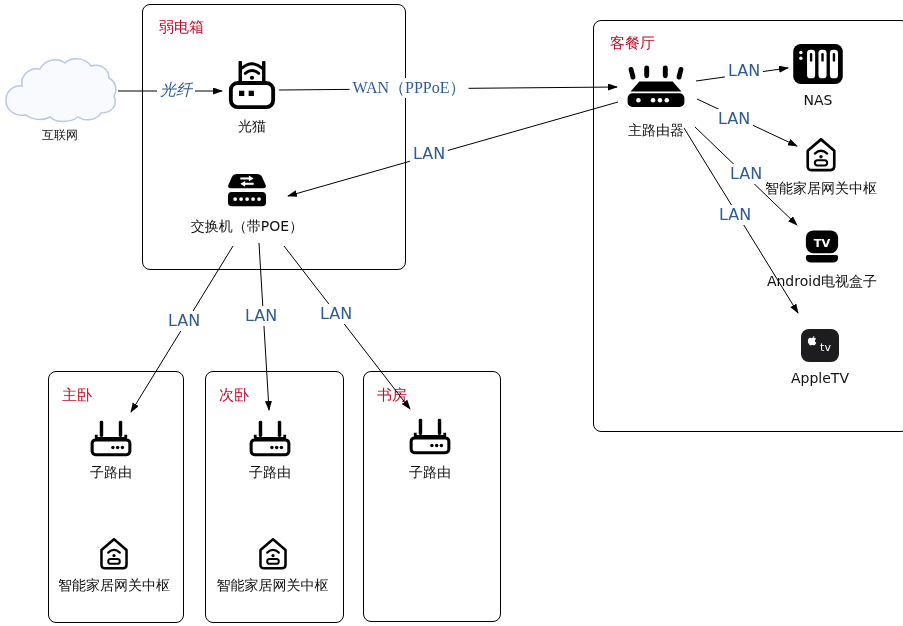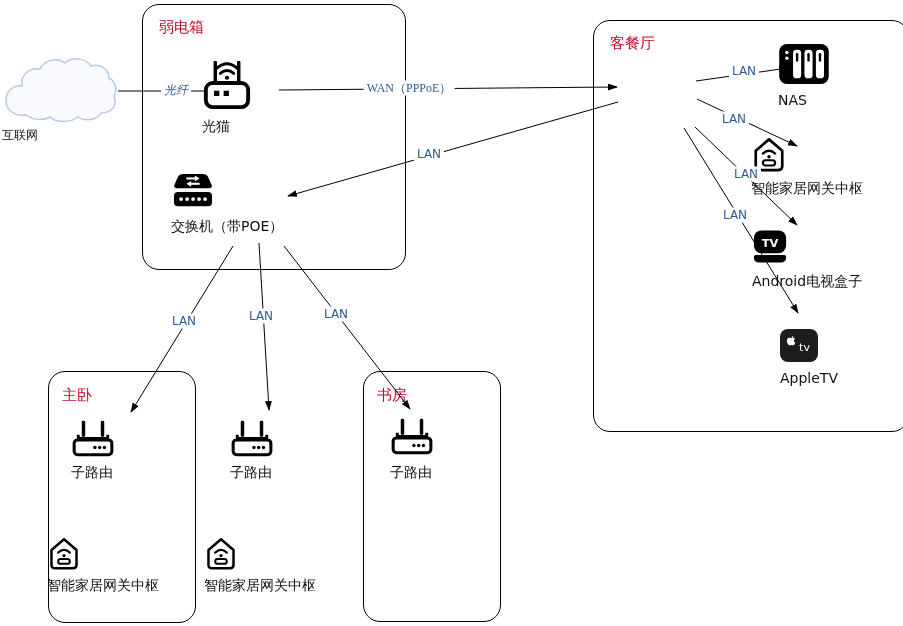--- a/index.html
+++ b/index.html
@@ -8,49 +8,52 @@
     --cloud-stroke:#B6C8E2;
     --cloud-fill:#F8FAFD;
     --line-black:#000000;
   }
   html,body{margin:0;padding:0;background:#fff;}
   .canvas{
     position:relative;width:903px;height:626px;background:#fff;
     font-family:"DejaVu Sans","Liberation Sans",sans-serif;
     overflow:hidden;color:#1a1a1a;
   }
-  .zone{position:absolute;border:1px solid #000;border-radius:17px;background:transparent;}
+  .zone{position:absolute;border:1px solid #000;border-radius:8px;background:transparent;}
   .zone-title{position:absolute;left:16px;top:13px;font-size:15px;color:var(--accent-red);white-space:nowrap;}
   .overlay{position:absolute;left:0;top:0;width:903px;height:626px;pointer-events:none;}
   .edge{stroke:var(--line-black);stroke-width:1;fill:none;}
   #arrowhead path{fill:var(--line-black);}
-  .node{position:absolute;display:flex;flex-direction:column;align-items:flex-start;text-align:center;}
+  .node{position:absolute;display:flex;flex-direction:column;align-items:center;text-align:center;}
   .node-label{font-size:14px;margin-top:8px;white-space:nowrap;color:#111;}
   .edge-label{
     position:absolute;transform:translate(-50%,-50%);
-    font-size:12px;color:var(--link-blue);background:#fff;
+    font-size:16px;color:var(--link-blue);background:#fff;
     padding:0 3px;white-space:nowrap;line-height:1.25;
   }
   .cloud-path{fill:var(--cloud-fill);stroke:var(--cloud-stroke);stroke-width:1.5;}
   svg.icon{display:block;}
   svg.icon text{font-family:"DejaVu Sans","Liberation Sans",sans-serif;}
 </style>
 </head>
 <body>
 
 <div class="canvas">
 
   <div class="zone" style="left:142px;top:4px;width:262px;height:264px;">
     <span class="zone-title">弱电箱</span>
   </div>
   <div class="zone" style="left:593px;top:20px;width:304px;height:410px;padding-left:10px;">
     <span class="zone-title">客餐厅</span>
   </div>
-  <div class="zone" style="left:48px;top:371px;width:134px;height:250px;padding-left:12px;">
+  <div class="zone" style="left:48px;top:371px;width:134px;height:250px;">
     <span class="zone-title" style="left:13px;top:14px;">主卧</span>
+  </div>
+  <div class="zone" style="left:205px;top:371px;width:137px;height:250px;">
+    <span class="zone-title" style="left:13px;top:14px;">次卧</span>
   </div>
   <div class="zone" style="left:363px;top:371px;width:136px;height:249px;">
     <span class="zone-title" style="left:13px;top:14px;">书房</span>
   </div>
 
   <svg class="overlay" viewBox="0 0 903 626">
     <defs>
       <marker id="arrowhead" markerWidth="10" markerHeight="8" refX="9" refY="3.5" orient="auto" markerUnits="userSpaceOnUse">
         <path d="M0,0 L10,3.5 L0,7 Z"></path>
       </marker>
@@ -98,20 +101,35 @@
       <rect x="3" y="21" width="40" height="15" rx="4" fill="#000"></rect>
       <circle cx="10.5" cy="28.5" r="2" fill="#fff"></circle>
       <circle cx="16.8" cy="28.5" r="2" fill="#fff"></circle>
       <circle cx="23.1" cy="28.5" r="2" fill="#fff"></circle>
       <circle cx="29.4" cy="28.5" r="2" fill="#fff"></circle>
       <circle cx="35.7" cy="28.5" r="2" fill="#fff"></circle>
     </svg>
     <div class="node-label">交换机（带POE）</div>
   </div>
 
+  <div class="node" style="left:606px;top:64px;width:100px;">
+    <svg class="icon" width="62" height="45" viewBox="0 0 62 46">
+      <rect x="4" y="3" width="5" height="13" rx="2.5" fill="#000" transform="rotate(-14 6.5 9.5)"></rect>
+      <rect x="19" y="1.5" width="5" height="13" rx="2.5" fill="#000"></rect>
+      <rect x="38" y="1.5" width="5" height="13" rx="2.5" fill="#000"></rect>
+      <rect x="53" y="3" width="5" height="13" rx="2.5" fill="#000" transform="rotate(14 55.5 9.5)"></rect>
+      <path d="M14,18 h34 l9,10 h-52 z" fill="#000"></path>
+      <rect x="2" y="30" width="58" height="14" rx="5" fill="#000"></rect>
+      <circle cx="13" cy="37" r="2.3" fill="#fff"></circle>
+      <circle cx="28" cy="37" r="2.3" fill="#fff"></circle>
+      <circle cx="35" cy="37" r="2.3" fill="#fff"></circle>
+      <circle cx="42" cy="37" r="2.3" fill="#fff"></circle>
+    </svg>
+    <div class="node-label" style="margin-top:13px;">主路由器</div>
+  </div>
 
   <div class="node" style="left:778px;top:44px;width:80px;">
     <svg class="icon" width="52" height="40" viewBox="0 0 52 42">
       <rect x="0" y="0" width="52" height="42" rx="8" fill="#000"></rect>
       <circle cx="8" cy="9" r="1.8" fill="#fff"></circle>
       <circle cx="8" cy="15" r="1.8" fill="#fff"></circle>
       <rect x="14.5" y="6" width="8.5" height="30" rx="3.5" fill="#fff"></rect>
       <rect x="26.5" y="6" width="8.5" height="30" rx="3.5" fill="#fff"></rect>
       <rect x="38.5" y="6" width="8.5" height="30" rx="3.5" fill="#fff"></rect>
       <rect x="17.5" y="9.5" width="2.5" height="9" rx="1.25" fill="#000"></rect>

